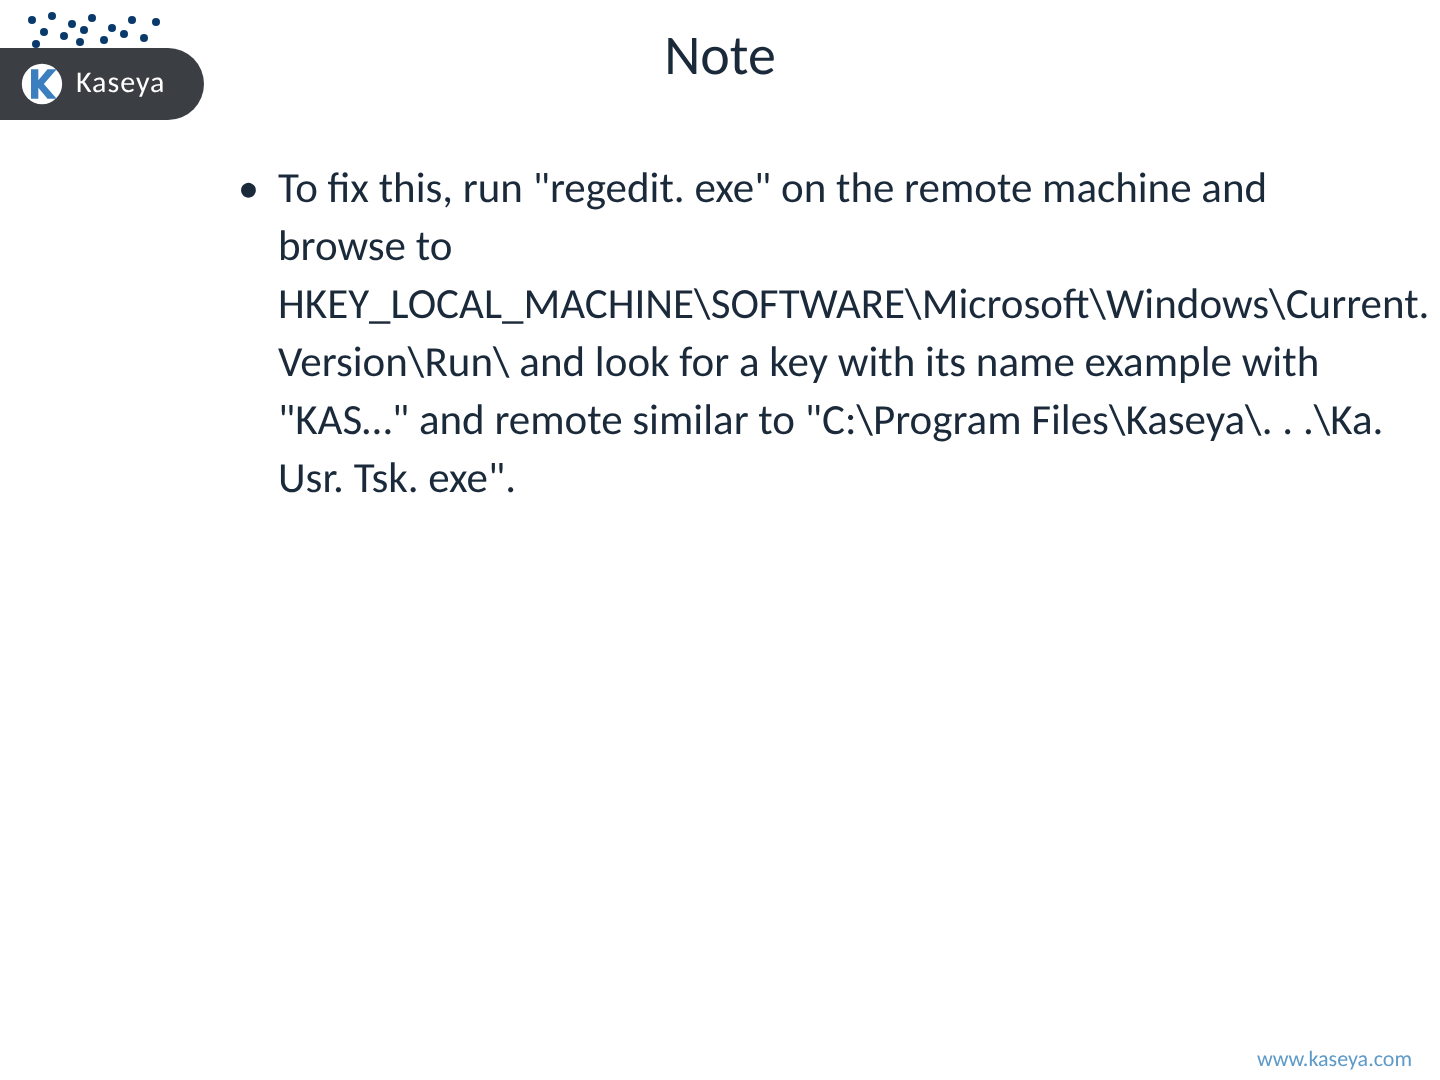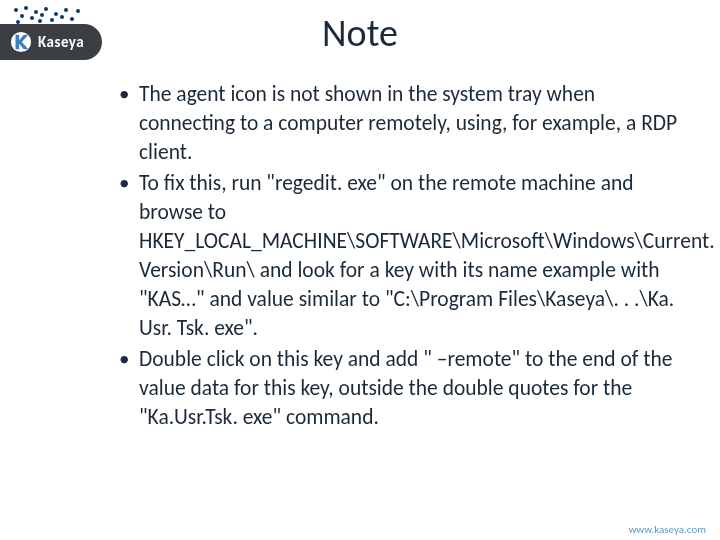--- a/index.html
+++ b/index.html
@@ -37,30 +37,30 @@
     border-bottom-right-radius: 18px;
     display: flex;
     align-items: center;
     padding-left: 10px;
     gap: 6px;
   }
   .logo-icon { width: 22px; height: 22px; flex-shrink: 0; }
   .logo-text {
     color: #ffffff;
     font-size: 15px;
-    font-weight: 700;
+    font-weight: 400;
     letter-spacing: 0.5px;
   }
   .title {
     position: absolute;
     top: 10px;
     left: 0;
     width: 720px;
     text-align: center;
-    font-size: 38px;
+    font-size: 28px;
     color: #1b2a3a;
     font-weight: 400;
   }
   .content {
     position: absolute;
     top: 80px;
     left: 115px;
     width: 580px;
   }
   .bullet-list { list-style: none; }
@@ -125,26 +125,20 @@
     </svg>
     <span class="logo-text">Kaseya</span>
   </div>
 </div>
 
 <h1 class="title">Note</h1>
 
 <div class="content">
   <ul class="bullet-list">
     <li>
-      <span>The agent icon is not shown in the system tray when connecting to a computer remotely, using, for example, a RDP client.</span>
-    </li>
-    <li>
-      <span>To fix this, run "regedit. exe" on the remote machine and browse to </span><span class="ital">HKEY_LOCAL_MACHINE\SOFTWARE\Microsoft\Windows\Current. Version\Run\</span><span> and look for a key with its name example with </span><span class="ital">"KAS…" </span><span> and value similar to </span><span class="ital">"C:\Program Files\Kaseya\. . .\Ka. Usr. Tsk. exe".</span>
-    </li>
-    <li>
-      <span>Double click on this key and add " –remote" to the end of the value data for this key, outside the double quotes for the "Ka.Usr.Tsk. exe" command.</span>
+      <span>To fix this, run "regedit. exe" on the remote machine and browse to </span><span class="ital">HKEY_LOCAL_MACHINE\SOFTWARE\Microsoft\Windows\Current. Version\Run\</span><span> and look for a key with its name example with </span><span class="ital">"KAS…" </span><span> and remote similar to </span><span class="ital">"C:\Program Files\Kaseya\. . .\Ka. Usr. Tsk. exe".</span>
     </li>
   </ul>
 </div>
 
 <div class="footer-strip">
   <span class="footer-url">www.kaseya.com</span>
 </div>
 
 </body></html>

